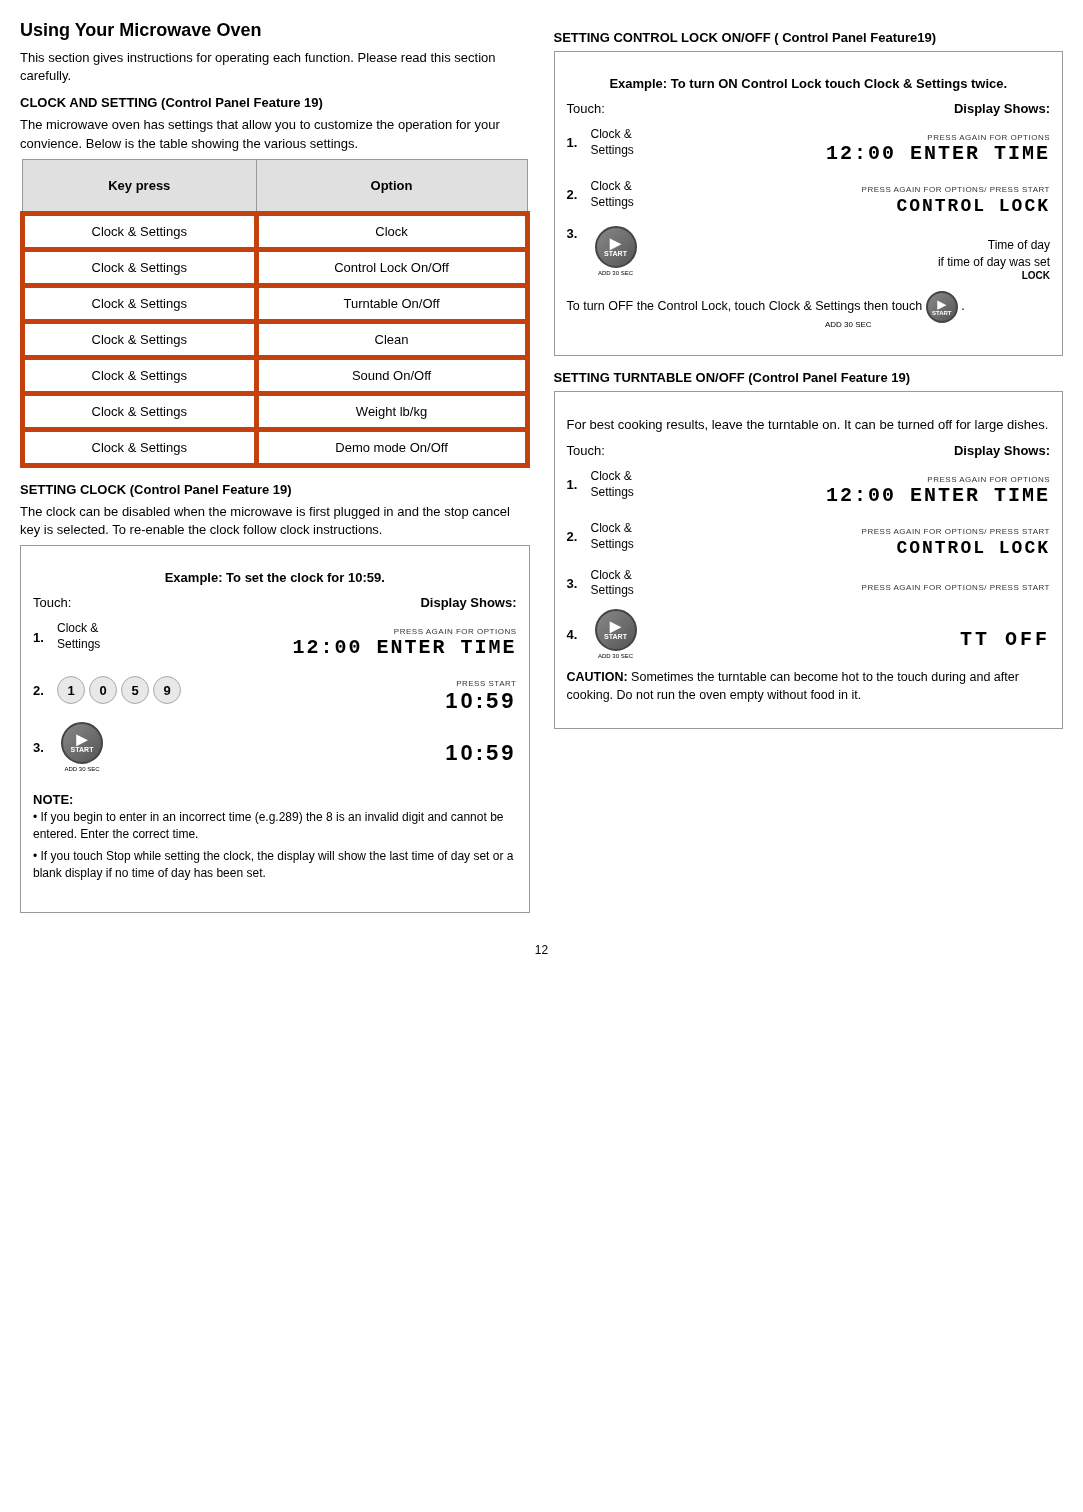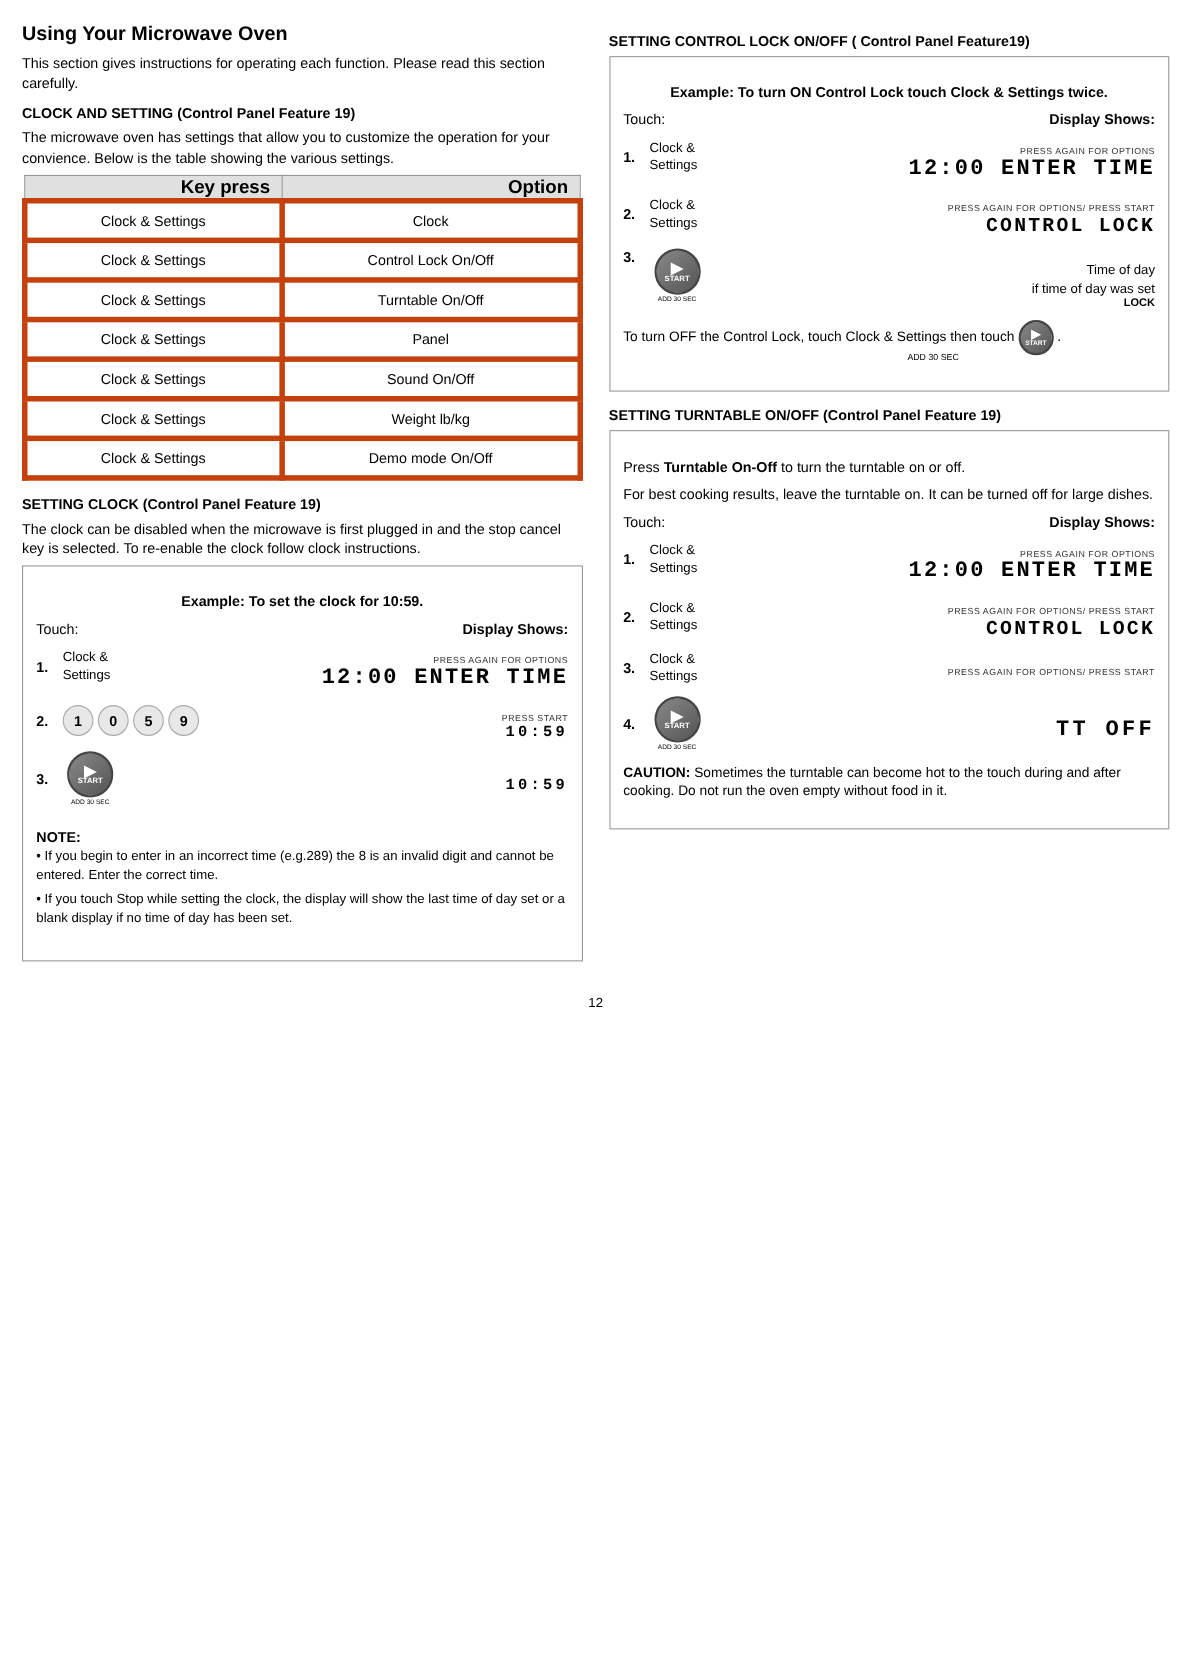--- a/index.html
+++ b/index.html
@@ -37,24 +37,23 @@
     
     .settings-table {
       width: 100%;
       border-collapse: collapse;
       margin-bottom: 14px;
       border: 1px solid #999;
     }
     .settings-table th {
       background: #e0e0e0;
       border: 1px solid #999;
-      padding: 0 10px;
-      font-weight: bold;
-      font-size: 17px;
-      text-align: right;
+      padding: 18px 10px;
+      font-weight: bold;
+      font-size: 13px;
     }
     .settings-table td {
       border: 5px solid #c2410c;
       padding: 8px 10px;
       text-align: center;
       font-size: 13px;
     }
     .settings-table td:first-child {
       text-align: center;
     }
@@ -100,22 +99,22 @@
     
     .lcd-text {
       font-family: 'Courier New', monospace;
       font-size: 20px;
       font-weight: bold;
       letter-spacing: 2px;
       color: #000;
       line-height: 1;
     }
     .lcd-text-small {
-      font-family: Liberation Mono, monospace;
-      font-size: 14px;
+      font-family: Liberation Sans, sans-serif;
+      font-size: 22px;
       font-weight: bold;
       letter-spacing: 3px;
       color: #000;
       line-height: 1;
     }
     .lcd-caption {
       font-size: 8px;
       text-transform: uppercase;
       letter-spacing: 0.5px;
       text-align: right;
@@ -276,21 +275,21 @@
           <tr>
             <td>Clock &amp; Settings</td>
             <td>Control Lock On/Off</td>
           </tr>
           <tr>
             <td>Clock &amp; Settings</td>
             <td>Turntable On/Off</td>
           </tr>
           <tr>
             <td>Clock &amp; Settings</td>
-            <td>Panel</td>
+            <td>Clean</td>
           </tr>
           <tr>
             <td>Clock &amp; Settings</td>
             <td>Sound On/Off</td>
           </tr>
           <tr>
             <td>Clock &amp; Settings</td>
             <td>Weight lb/kg</td>
           </tr>
           <tr>
@@ -408,21 +407,20 @@
           <span style="font-size:8px; display:block; text-align:center; margin-top:2px;"></span>
         </span>
         <span> .</span>
         <div style="font-size:8px; text-align:center; margin-left:80px; margin-top:-4px;">ADD 30 SEC</div>
       </div>
     </div>
 
     <h2>SETTING TURNTABLE ON/OFF (Control Panel Feature 19)</h2>
 
     <div class="example-box">
-      <p>Press <strong>Turntable On-Off</strong> to turn the turntable on or off.</p>
       <p>For best cooking results, leave the turntable on. It can be turned off for large dishes.</p>
 
       <div class="touch-display-header" style="margin-top:8px;">
         <span class="touch-label">Touch:</span>
         <span class="display-label">Display Shows:</span>
       </div>
 
       <div class="step-row">
         <span class="step-num">1.</span>
         <span class="step-touch">Clock &amp;<br>Settings</span>

